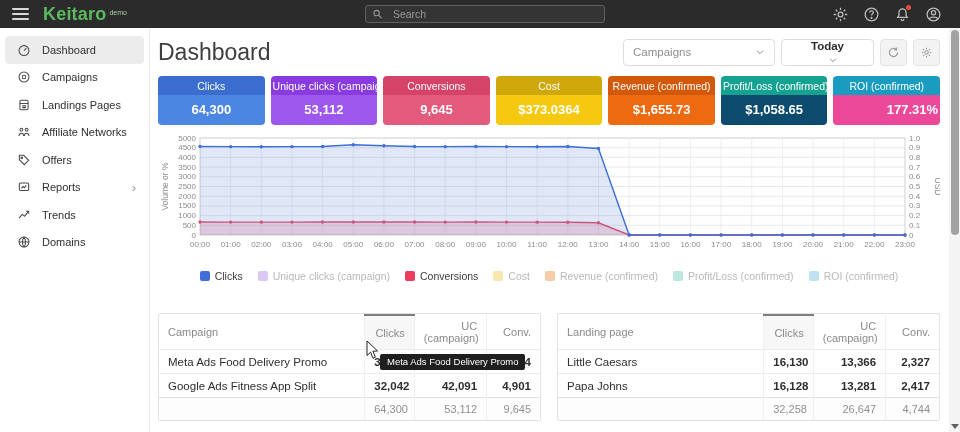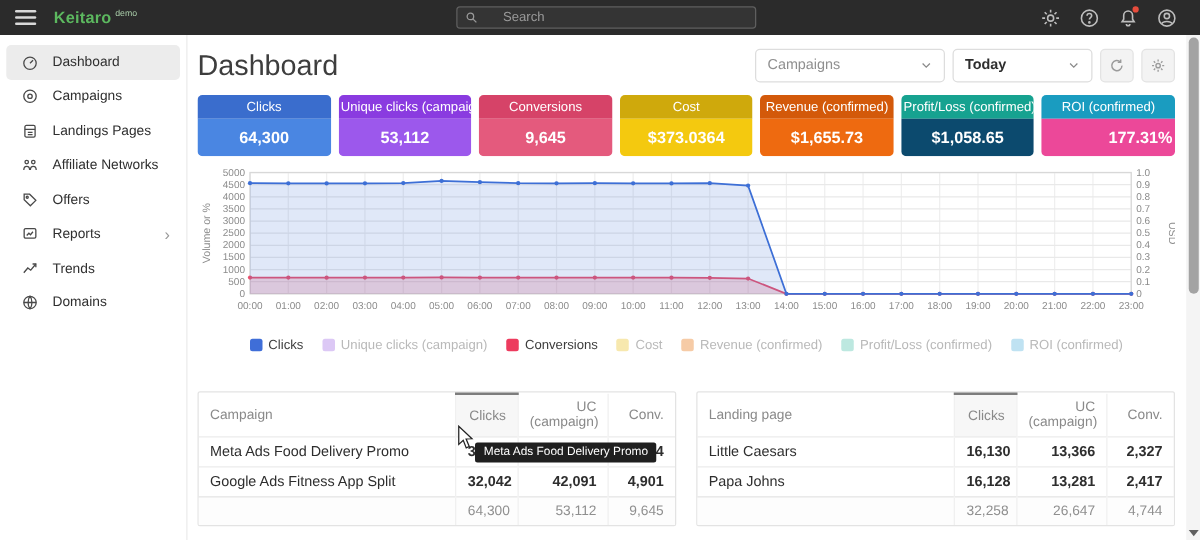--- a/index.html
+++ b/index.html
@@ -6,28 +6,28 @@
   html,body { width:960px; height:432px; overflow:hidden; background:#fff;
     font-family:"Liberation Sans", sans-serif; position:relative; }
   .app { width:960px; height:432px; display:flex; flex-direction:column; }
 
   
   .topbar { height:28px; background:#2b2b2b; display:flex; align-items:center;
     padding:0 12px; flex:0 0 28px; position:relative; z-index:5; }
   .hamburger { width:17px; height:12px; display:flex; flex-direction:column;
     justify-content:space-between; cursor:pointer; margin-right:14px; }
   .hamburger span { display:block; height:2px; background:#d9d9d9; border-radius:1px; }
-  .logo { color:#5cb85f; font-size:13px; font-weight:bold; letter-spacing:.2px; }
+  .logo { color:#5cb85f; font-size:18px; font-weight:bold; letter-spacing:.2px; }
   .logo-suffix { color:#a9cda9; font-size:7px; margin-left:3px; position:relative; top:-5px; }
   .search-wrap { position:absolute; left:365px; top:5px; width:240px; height:18px;
     background:#343434; border:1px solid #5f5f5f; border-radius:3px;
     display:flex; align-items:center; padding:0 6px; }
   .search-wrap svg { flex:0 0 auto; }
   .search-input { background:transparent; border:none; outline:none; color:#ccc;
-    font-size:10.5px; margin-left:20px; width:100%; font-family:"Liberation Sans",sans-serif; }
+    font-size:10.5px; margin-left:10px; width:100%; font-family:"Liberation Sans",sans-serif; }
   .search-input::placeholder { color:#9a9a9a; }
   .topbar-icons { margin-left:auto; display:flex; align-items:center; gap:14px; padding-right:6px; }
   .tb-icon { width:17px; height:17px; color:#bdbdbd; cursor:pointer; position:relative; display:block; }
   .tb-icon svg { width:100%; height:100%; display:block; }
   .bell-dot { position:absolute; top:-1px; right:0; width:5px; height:5px;
     background:#e74c3c; border-radius:50%; }
 
   
   .body { flex:1; display:flex; min-height:0; }
   .sidebar { width:150px; flex:0 0 150px; background:#fff; border-right:1px solid #ebebeb; padding-top:8px; }
@@ -44,21 +44,21 @@
   
   .page-head { display:flex; align-items:center; justify-content:space-between; height:36px; margin-bottom:6px; }
   .page-title { font-size:23px; font-weight:400; color:#3e3e3e; }
   .head-controls { display:flex; align-items:center; gap:6px; }
   .select { height:27px; background:#fff; border:1px solid #ddd; border-radius:4px;
     display:flex; align-items:center; justify-content:space-between; padding:0 9px;
     font-size:11.5px; cursor:pointer; }
   .select .chev { color:#8a8a8a; margin-left:10px; width:10px; height:10px; }
   .select .chev svg { width:10px; height:10px; display:block; }
   .select-campaigns { width:152px; color:#8f8f8f; }
-  .select-date { width:112px; color:#2e2e2e; font-weight:700; }
+  .select-date { width:93px; color:#2e2e2e; font-weight:700;flex-direction:column; }
   .icon-btn { width:27px; height:27px; background:#f3f3f3; border:1px solid #e3e3e3;
     border-radius:4px; display:flex; align-items:center; justify-content:center;
     color:#9b9b9b; cursor:pointer; }
   .icon-btn svg { width:13px; height:13px; display:block; }
 
   
   .cards { display:flex; gap:6px; }
   .card { flex:1; border-radius:4px; overflow:hidden; color:#fff; text-align:center; }
   .card-label { font-size:10.5px; padding:4px 2px 3px; white-space:nowrap; overflow:hidden; }
   .card-value { font-size:13px; font-weight:700; padding:7px 2px 8px; }

